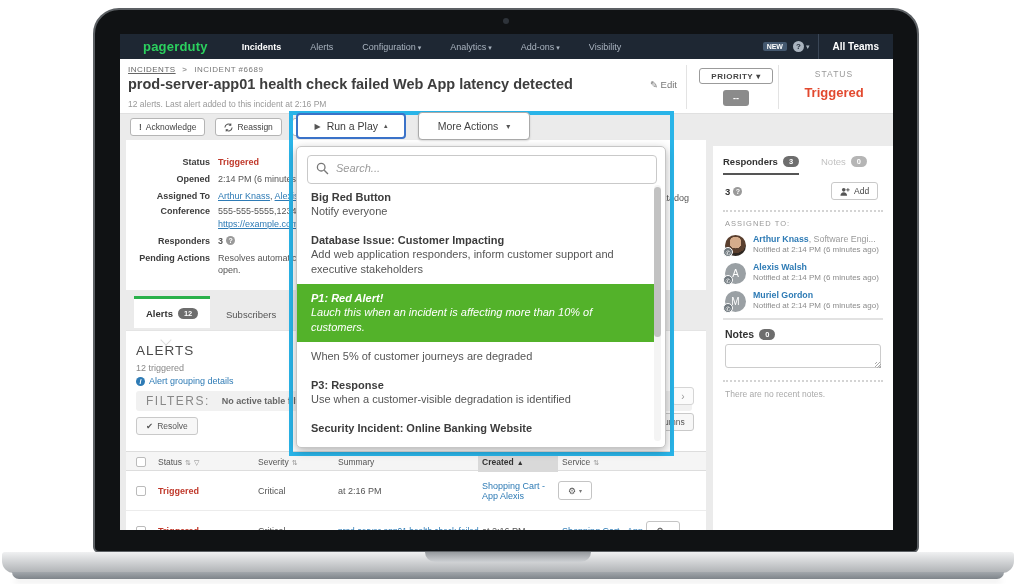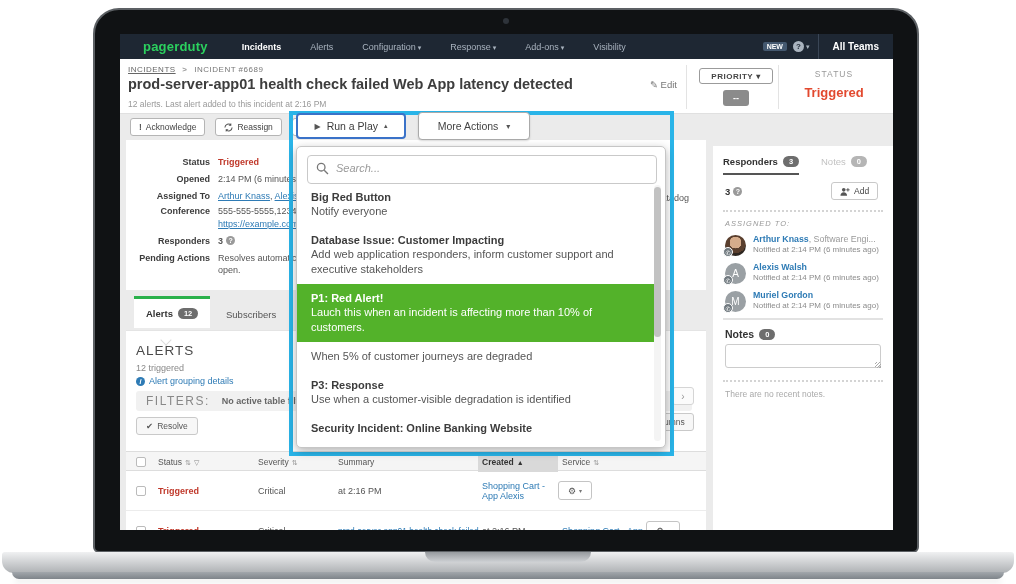--- a/index.html
+++ b/index.html
@@ -119,21 +119,21 @@
   
   .right-panel { left:593px; top:112px; width:180px; height:384px; background:#fff; }
   .rp-tab { position:absolute; font-size:9.5px; display:flex; align-items:center; gap:5px; }
   .rp-tab-active { left:10px; top:10px; font-weight:bold; color:#333; border-bottom:2px solid #555; padding-bottom:6px; }
   .rp-tab-inactive { left:108px; top:10px; color:#c2c2c2; }
   .badge-pill.light { background:#b5b5b5; }
   .rp-count { left:12px; top:40px; font-size:9.5px; font-weight:bold; color:#333; }
   .add-btn { left:118px; top:36px; height:18px; background:#fff; border:1px solid #c9c9c9; border-radius:3px;
     font-size:8.5px; color:#444; display:inline-flex; align-items:center; padding:0 8px; gap:4px; }
   .dotted-div { border-top:2px dotted #d4d4d4; width:160px; left:10px; }
-  .assigned-label { left:12px; top:73px; font-size:7.5px; letter-spacing:1px; color:#999;font-style:italic; }
+  .assigned-label { left:12px; top:73px; font-size:7.5px; letter-spacing:1px; color:#999; }
   .person-row { position:absolute; left:12px; width:160px; }
   .avatar { position:absolute; left:0; top:1px; width:21px; height:21px; border-radius:50%; background:#9aa0a4;
     color:#fff; font-size:10px; display:flex; align-items:center; justify-content:center; }
   .avatar.photo { background:radial-gradient(circle at 50% 36%, #d6ac8b 0 34%, #5a3f2e 35% 62%, #2e2620 63%); }
   .phone-badge { position:absolute; left:-2px; top:13px; width:10px; height:10px; border-radius:50%; background:#70797f;
     border:1px solid #fff; color:#fff; font-size:6px; display:flex; align-items:center; justify-content:center; }
   .p-name { position:absolute; left:28px; top:0; font-size:8.8px; white-space:nowrap; overflow:hidden; width:132px; }
   .p-name b { color:#2e7bb5; }
   .p-suffix { color:#999; font-weight:normal; }
   .p-notified { position:absolute; left:28px; top:11px; font-size:8px; color:#8c8c8c; white-space:nowrap; }
@@ -160,41 +160,41 @@
   .dd-search { position:absolute; left:10px; top:8px; width:350px; height:29px; border:1px solid #c9c9c9; border-radius:4px; background:#fff; }
   .dd-search input { position:absolute; left:28px; top:2px; width:310px; height:19px; border:none; outline:none;
     font-size:11px; font-style:italic; color:#555; font-family:"Liberation Sans",sans-serif; }
   .dd-search input::placeholder { color:#9a9a9a; font-style:italic; }
   .mag-icon { position:absolute; left:8px; top:6px; }
   .dd-list { position:absolute; left:0; top:36px; width:358px; }
   .dd-item { padding:7px 14px; }
   .dd-title { font-size:11px; font-weight:bold; color:#3c3c3c; line-height:14px; }
   .dd-desc { font-size:11px; color:#555; line-height:15px; }
   .dd-item.selected { background:#53b22a; }
-  .dd-item.selected .dd-title, .dd-item.selected .dd-desc { color:#fff; }
+  .dd-item.selected .dd-title, .dd-item.selected .dd-desc { color:#fff;font-style:italic; }
   .dd-scroll-track { position:absolute; right:4px; top:38px; width:7px; height:256px; background:#f4f4f4; border-radius:4px; }
   .dd-scroll-thumb { position:absolute; right:4px; top:40px; width:7px; height:150px; background:#c2c2c2; border-radius:4px; }
 
   svg { display:block; }
 </style>
 </head>
 <body>
 
 <div class="abs laptop-frame"></div>
 <div class="abs webcam"></div>
 
 <div class="abs screen">
 
   <div class="abs nav">
     <span class="logo">pagerduty</span>
     <div class="nav-items">
       <span class="nav-item active">Incidents</span>
       <span class="nav-item">Alerts</span>
       <span class="nav-item"><span>Configuration</span><span class="caret">▾</span></span>
-      <span class="nav-item"><span>Response</span><span class="caret">▾</span></span>
+      <span class="nav-item"><span>Analytics</span><span class="caret">▾</span></span>
       <span class="nav-item"><span>Add-ons</span><span class="caret">▾</span></span>
       <span class="nav-item">Visibility</span>
     </div>
     <div class="nav-right">
       <span class="new-badge">NEW</span>
       <span class="help-circ">?</span>
       <span class="nav-caret">▾</span>
       <span class="nav-divider"></span>
       <span class="all-teams">All Teams</span>
     </div>

